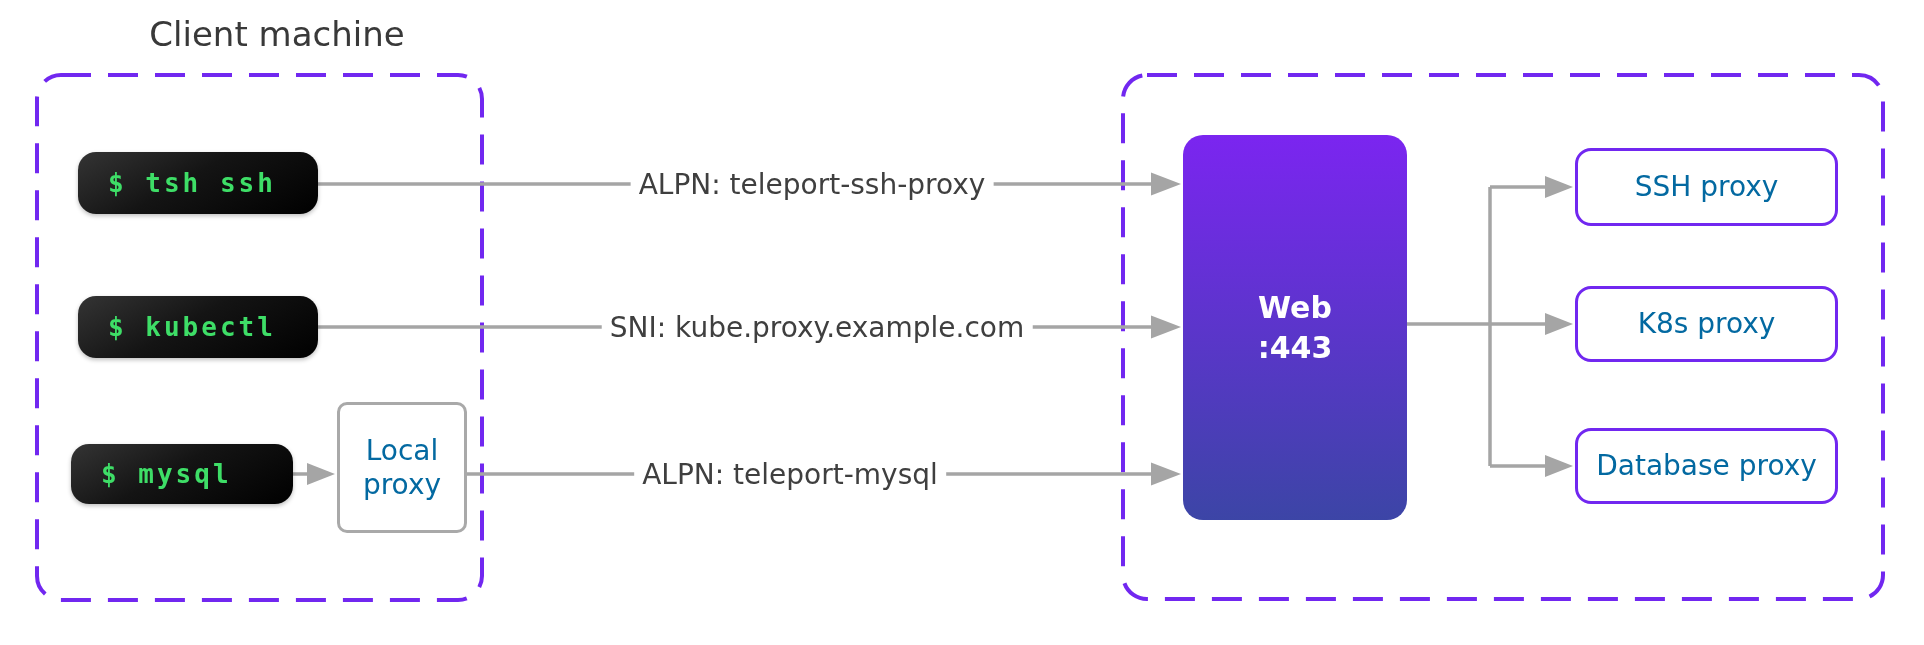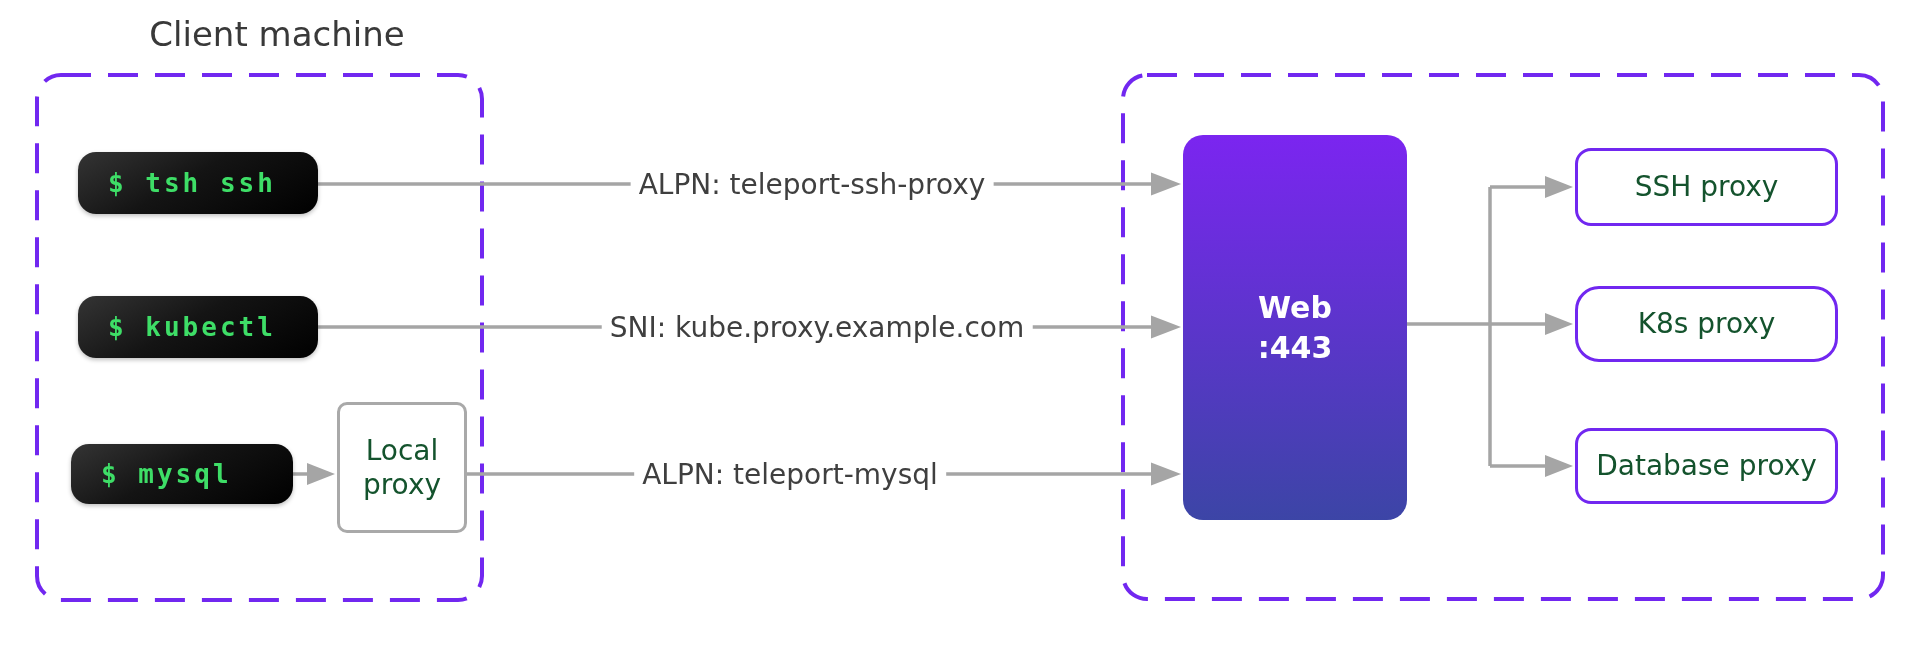--- a/index.html
+++ b/index.html
@@ -46,21 +46,21 @@
   .node-box {
     position: absolute;
     background: #ffffff;
     border-radius: 16px;
     display: flex;
     align-items: center;
     justify-content: center;
     text-align: center;
     font-size: 28px;
     line-height: 34px;
-    color: #14532d;
+    color: #0369a1;
     white-space: nowrap;
   }
   .local-proxy { border: 3px solid #a9a9a9; white-space: normal; }
   .proxy-box { border: 3px solid #7127f0; }
   .web-listener {
     position: absolute;
     left: 1183px; top: 135px; width: 224px; height: 385px;
     border-radius: 20px;
     background: linear-gradient(180deg, #7b25f0 0%, #3c45a6 100%);
     display: flex;
@@ -141,20 +141,20 @@
   <div class="wire-label" style="left:790px; top:474px;">ALPN: teleport-mysql</div>
 
   <div class="web-listener">
     <span>Web</span>
     <span>:443</span>
   </div>
 
   <div class="node-box proxy-box" style="left:1575px; top:148px; width:263px; height:78px;">
     <span>SSH proxy</span>
   </div>
-  <div class="node-box proxy-box" style="left:1575px; top:286px; width:263px; height:76px;border-radius:24px;">
+  <div class="node-box proxy-box" style="left:1575px; top:286px; width:263px; height:76px;">
     <span>K8s proxy</span>
   </div>
   <div class="node-box proxy-box" style="left:1575px; top:428px; width:263px; height:76px;">
     <span>Database proxy</span>
   </div>
 
 </div>
 
 </body></html>

